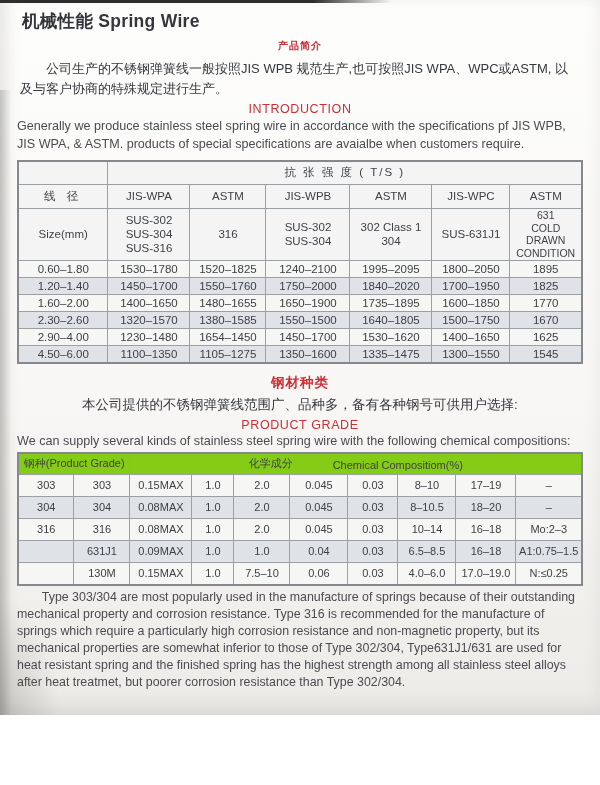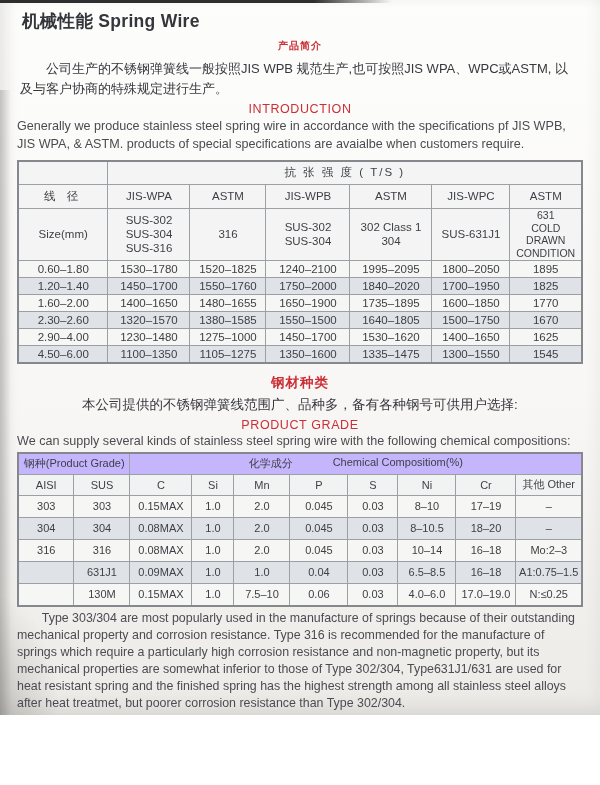--- a/index.html
+++ b/index.html
@@ -35,25 +35,25 @@
      font-weight:400;overflow:hidden;}
   .t1{width:564px;margin-top:6px;border:2px solid #85888c;font-size:11.5px;color:#3e3f45;}
   .t1 .hr1 td{height:22px;background:#f3f4f3;letter-spacing:2px;}
   .t1 .hr2 td{height:23px;background:#f3f4f3;}
   .t1 .hr3 td{height:48px;background:#f3f4f3;}
   .t1 .dr td{height:16px;}
   .t1 tr.alt td{background:#dfe3e8;}
   .preline{white-space:pre-line;line-height:1.22;}
 
   .t2{width:564px;margin-top:4px;border:2px solid #85888c;font-size:11px;color:#3e3f45;}
-  .t2 .hr1 td{height:20px;background:#c4b5fd;}
+  .t2 .hr1 td{height:20px;background:#84cc16;}
   .t2 .hr2 td{height:20px;background:#f1f2f2;}
   .t2 .dr td{height:21px;}
   .t2 tr.alt td{background:#dfe3e8;}
-  .comp-head{display:flex;justify-content:center;gap:40px;align-items:flex-start;}
+  .comp-head{display:flex;justify-content:center;gap:40px;align-items:flex-end;}
 </style>
 </head>
 <body>
 
 <div class="page">
   <div class="top-strip"></div>
   <div class="left-shadow"></div>
   <div class="corner-shade"></div>
 
   <h1 class="title">机械性能  Spring Wire</h1>
@@ -135,21 +135,21 @@
         <td>1320–1570</td>
         <td>1380–1585</td>
         <td>1550–1500</td>
         <td>1640–1805</td>
         <td>1500–1750</td>
         <td>1670</td>
       </tr>
       <tr class="dr">
         <td>2.90–4.00</td>
         <td>1230–1480</td>
-        <td>1275–1000</td>
+        <td>1654–1450</td>
         <td>1450–1700</td>
         <td>1530–1620</td>
         <td>1400–1650</td>
         <td>1625</td>
       </tr>
       <tr class="dr alt">
         <td>4.50–6.00</td>
         <td>1100–1350</td>
         <td>1105–1275</td>
         <td>1350–1600</td>
@@ -181,32 +181,20 @@
     <tbody>
       <tr class="hr1">
         <td colspan="2">钢种(Product Grade)</td>
         <td colspan="8">
           <div class="comp-head">
             <span>化学成分</span>
             <span>Chemical Compositiom(%)</span>
           </div>
         </td>
       </tr>
-      <tr class="hr2">
-        <td>AISI</td>
-        <td>SUS</td>
-        <td>C</td>
-        <td>Si</td>
-        <td>Mn</td>
-        <td>P</td>
-        <td>S</td>
-        <td>Ni</td>
-        <td>Cr</td>
-        <td>其他 Other</td>
-      </tr>
       <tr class="dr">
         <td>303</td>
         <td>303</td>
         <td>0.15MAX</td>
         <td>1.0</td>
         <td>2.0</td>
         <td>0.045</td>
         <td>0.03</td>
         <td>8–10</td>
         <td>17–19</td>

